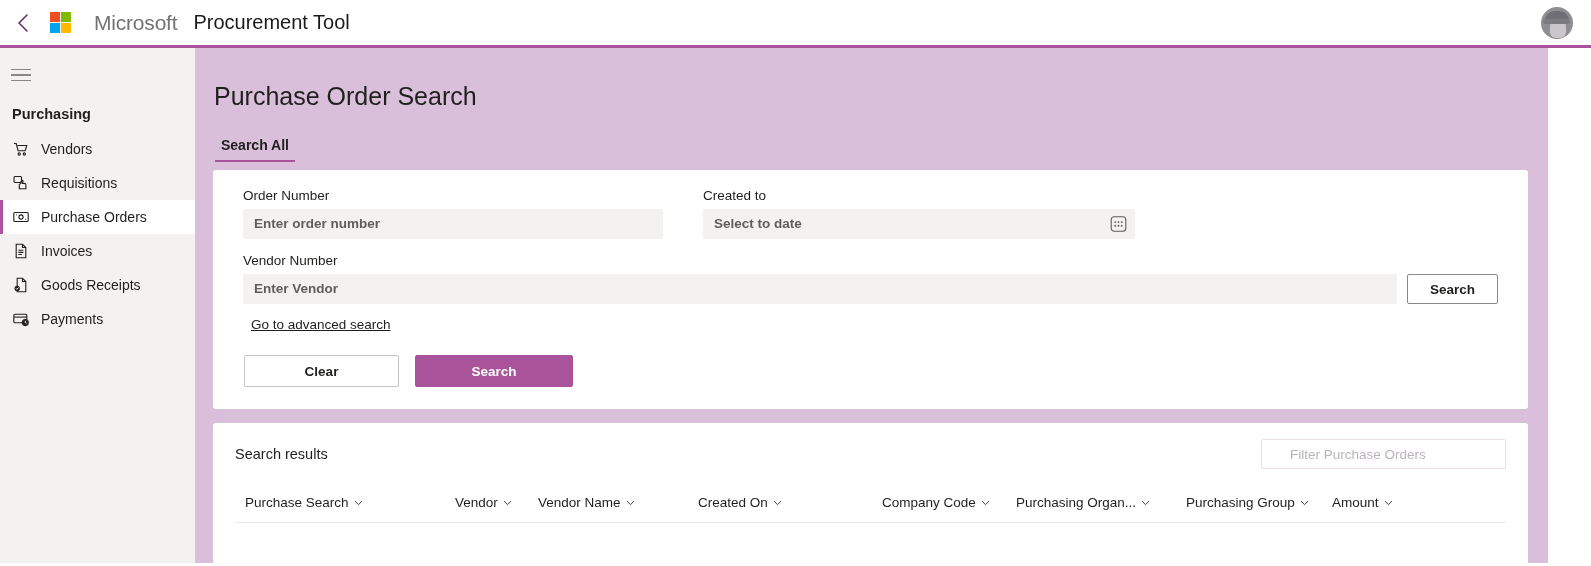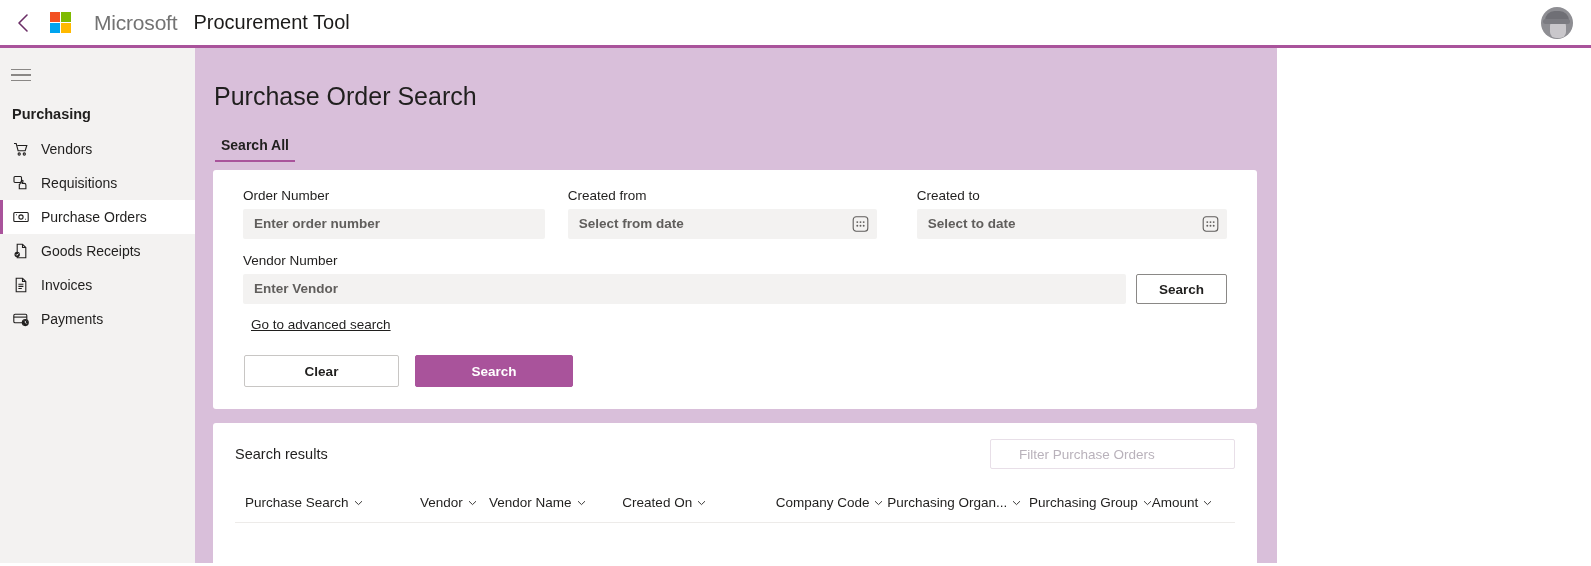--- a/index.html
+++ b/index.html
@@ -75,21 +75,21 @@
     position:absolute; left: 2px; top: 12px;
     width: 27px; height: 5px;
     background: #7b7b81;
     border-radius: 4px;
   }
 
   
   .body-wrap {
     display: flex;
     height: 515px;
-    width: 1277px;
+    width: 1548px;
   }
 
   
   .sidebar {
     width: 195px;
     flex: 0 0 195px;
     background: #f3f2f1;
     padding-top: 10px;
     position: relative;
   }
@@ -411,38 +411,38 @@
           <circle cx="8" cy="8" r="2.1"></circle>
           <path d="M3.1 5.8h.8M12.1 10.2h.8"></path>
         </svg>
       </span>
       <span class="sb-label">Purchase Orders</span>
     </div>
 
     <div class="sb-item">
       <span class="sb-icon">
         <svg width="16" height="16" viewBox="0 0 16 16" fill="none" stroke="#201f1e" stroke-width="1.1">
+          <path d="M3.2 1.2h6.3l3.3 3.3v10.3H3.2z"></path>
+          <path d="M9.5 1.2v3.3h3.3"></path>
+          <path d="M5.4 7.3h5M5.4 9.4h5M5.4 11.5h3.4"></path>
+        </svg>
+      </span>
+      <span class="sb-label">Invoices</span>
+    </div>
+
+    <div class="sb-item">
+      <span class="sb-icon">
+        <svg width="16" height="16" viewBox="0 0 16 16" fill="none" stroke="#201f1e" stroke-width="1.1">
           <path d="M4.2 1.2h5.3l3.3 3.3v10.3H4.2z"></path>
           <path d="M9.5 1.2v3.3h3.3"></path>
           <circle cx="4.2" cy="11.4" r="2.7" fill="#201f1e" stroke="none"></circle>
           <path d="M3 11.4l.9.9 1.7-1.8" stroke="#ffffff" stroke-width="1"></path>
         </svg>
       </span>
       <span class="sb-label">Goods Receipts</span>
-    </div>
-
-    <div class="sb-item">
-      <span class="sb-icon">
-        <svg width="16" height="16" viewBox="0 0 16 16" fill="none" stroke="#201f1e" stroke-width="1.1">
-          <path d="M3.2 1.2h6.3l3.3 3.3v10.3H3.2z"></path>
-          <path d="M9.5 1.2v3.3h3.3"></path>
-          <path d="M5.4 7.3h5M5.4 9.4h5M5.4 11.5h3.4"></path>
-        </svg>
-      </span>
-      <span class="sb-label">Invoices</span>
     </div>
 
     <div class="sb-item">
       <span class="sb-icon">
         <svg width="16" height="16" viewBox="0 0 16 16" fill="none" stroke="#201f1e" stroke-width="1.1">
           <rect x="0.8" y="3.2" width="13" height="8.6" rx="1.3"></rect>
           <path d="M0.8 6.1h13"></path>
           <circle cx="12.3" cy="11.6" r="3" fill="#ffffff"></circle>
           <circle cx="12.3" cy="11.6" r="2.7" fill="#201f1e" stroke="none"></circle>
           <path d="M12.3 10v1.7l1.2.7" stroke="#ffffff" stroke-width="0.9"></path>
@@ -461,37 +461,20 @@
     </div>
 
     <div class="card search-card">
 
       <div class="field-row">
         <div class="fld fld-order">
           <div class="fld-label">Order Number</div>
           <input class="inp" type="text" placeholder="Enter order number" style="">
         </div>
 
-        <div class="fld fld-created-from">
-          <div class="fld-label">Created from</div>
-          <div class="inp-with-icon">
-            <input class="inp" type="text" placeholder="Select from date" style="">
-            <span class="cal-btn">
-              <svg width="17" height="17" viewBox="0 0 17 17" fill="none">
-                <rect x="1.2" y="1.2" width="14.6" height="14.6" rx="3" stroke="#605e5c" stroke-width="1.1"></rect>
-                <circle cx="5.3" cy="6.6" r="0.95" fill="#605e5c"></circle>
-                <circle cx="8.5" cy="6.6" r="0.95" fill="#605e5c"></circle>
-                <circle cx="11.7" cy="6.6" r="0.95" fill="#605e5c"></circle>
-                <circle cx="5.3" cy="10.3" r="0.95" fill="#605e5c"></circle>
-                <circle cx="8.5" cy="10.3" r="0.95" fill="#605e5c"></circle>
-                <circle cx="11.7" cy="10.3" r="0.95" fill="#605e5c"></circle>
-              </svg>
-            </span>
-          </div>
-        </div>
 
         <div class="fld fld-created-to">
           <div class="fld-label">Created to</div>
           <div class="inp-with-icon">
             <input class="inp" type="text" placeholder="Select to date" style="">
             <span class="cal-btn">
               <svg width="17" height="17" viewBox="0 0 17 17" fill="none">
                 <rect x="1.2" y="1.2" width="14.6" height="14.6" rx="3" stroke="#605e5c" stroke-width="1.1"></rect>
                 <circle cx="5.3" cy="6.6" r="0.95" fill="#605e5c"></circle>
                 <circle cx="8.5" cy="6.6" r="0.95" fill="#605e5c"></circle>

